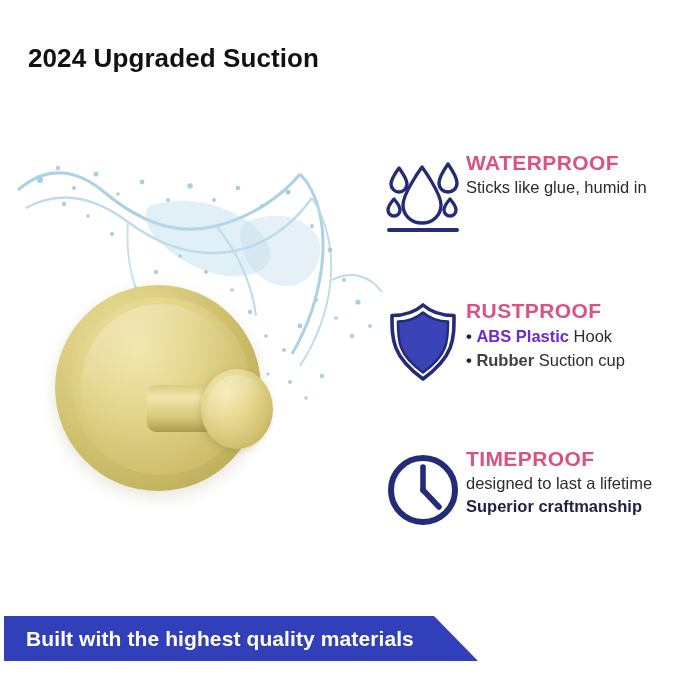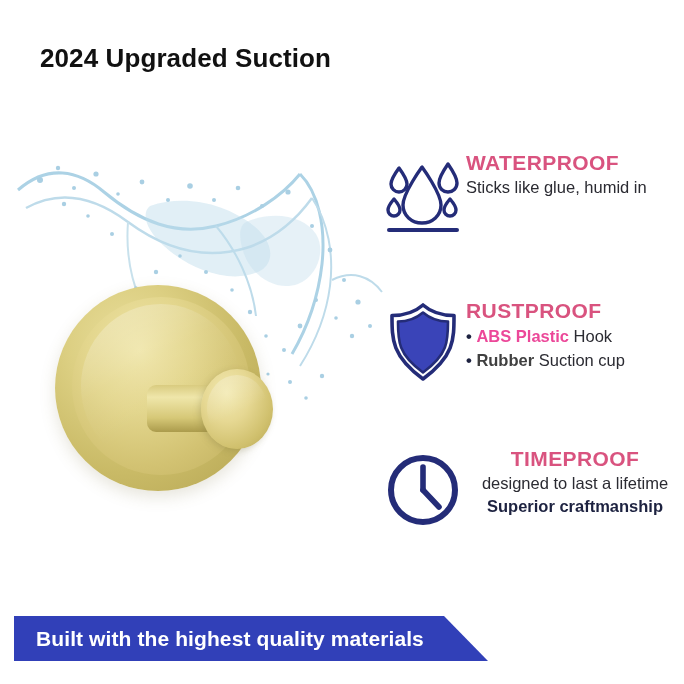--- a/index.html
+++ b/index.html
@@ -15,21 +15,21 @@
     position: relative;
     width: 684px;
     height: 684px;
     background: #ffffff;
     overflow: hidden;
   }
 
   
   .title-block {
     position: absolute;
-    left: 40px;
+    left: 28px;
     top: 36px;
     width: 360px;
   }
   .title-line {
     font-size: 26px;
     font-weight: bold;
     color: #111111;
     letter-spacing: 0.1px;
     line-height: 44px;
     white-space: nowrap;
@@ -128,21 +128,21 @@
     position: absolute;
     left: 386px;
     top: 150px;
     width: 298px;
   }
   .feature {
     position: relative;
     margin-bottom: 62px;
     min-height: 86px;
   }
-  .feature:last-child { margin-bottom: 0; text-align: center; }
+  .feature:last-child { margin-bottom: 0; }
   .feature-icon {
     position: absolute;
     left: 0px;
     top: 4px;
     width: 74px;
     height: 80px;
   }
   .feature-text {
     margin-left: 80px;
   }
@@ -176,21 +176,21 @@
     white-space: nowrap;
   }
   .bullet-line .dot {
     font-weight: bold;
     color: #1d2240;
   }
 
   
   .banner {
     position: absolute;
-    left: 14px;
+    left: 4px;
     top: 616px;
     width: 474px;
     height: 45px;
     background: #3140B8;
     clip-path: polygon(0 0, 430px 0, 474px 45px, 0 45px);
     display: flex;
     align-items: center;
   }
   .banner-text {
     font-size: 21px;
@@ -294,21 +294,21 @@
       </div>
     </div>
 
     <div class="feature">
       <svg class="feature-icon" viewBox="0 0 74 80">
         <path d="M37 3 C28 11, 15 13.5, 6 13.5 C6 38, 6 54, 37 77 C68 54, 68 38, 68 13.5 C59 13.5, 46 11, 37 3 Z" fill="none" stroke="#242C78" stroke-width="3.6" stroke-linejoin="round"></path>
         <path d="M37 10.5 C29.5 17, 19.5 19.5, 12 19.5 C12 39, 12 52.5, 37 70.5 C62 52.5, 62 39, 62 19.5 C54.5 19.5, 44.5 17, 37 10.5 Z" fill="#3A44B8" stroke="#242C78" stroke-width="2.6" stroke-linejoin="round"></path>
       </svg>
       <div class="feature-text">
         <div class="feature-heading">RUSTPROOF</div>
-        <div class="bullet-line"><span class="dot">•</span> <span class="b" style="font-weight:bold;color:#ec4899">ABS Plastic</span><span> Hook</span></div>
+        <div class="bullet-line"><span class="dot">•</span> <span class="b" style="font-weight:bold;color:#6d28d9">ABS Plastic</span><span> Hook</span></div>
         <div class="bullet-line"><span class="dot">•</span> <span class="b" style="font-weight:bold;color:#404040">Rubber</span><span> Suction cup</span></div>
       </div>
     </div>
 
     <div class="feature">
       <svg class="feature-icon" viewBox="0 0 74 80">
         <circle cx="37" cy="40" r="32" fill="none" stroke="#242C78" stroke-width="6"></circle>
         <g stroke="#242C78" stroke-width="5.6" stroke-linecap="round" fill="none">
           <line x1="37" y1="40" x2="37" y2="17"></line>
           <line x1="37" y1="40" x2="53" y2="57"></line>

